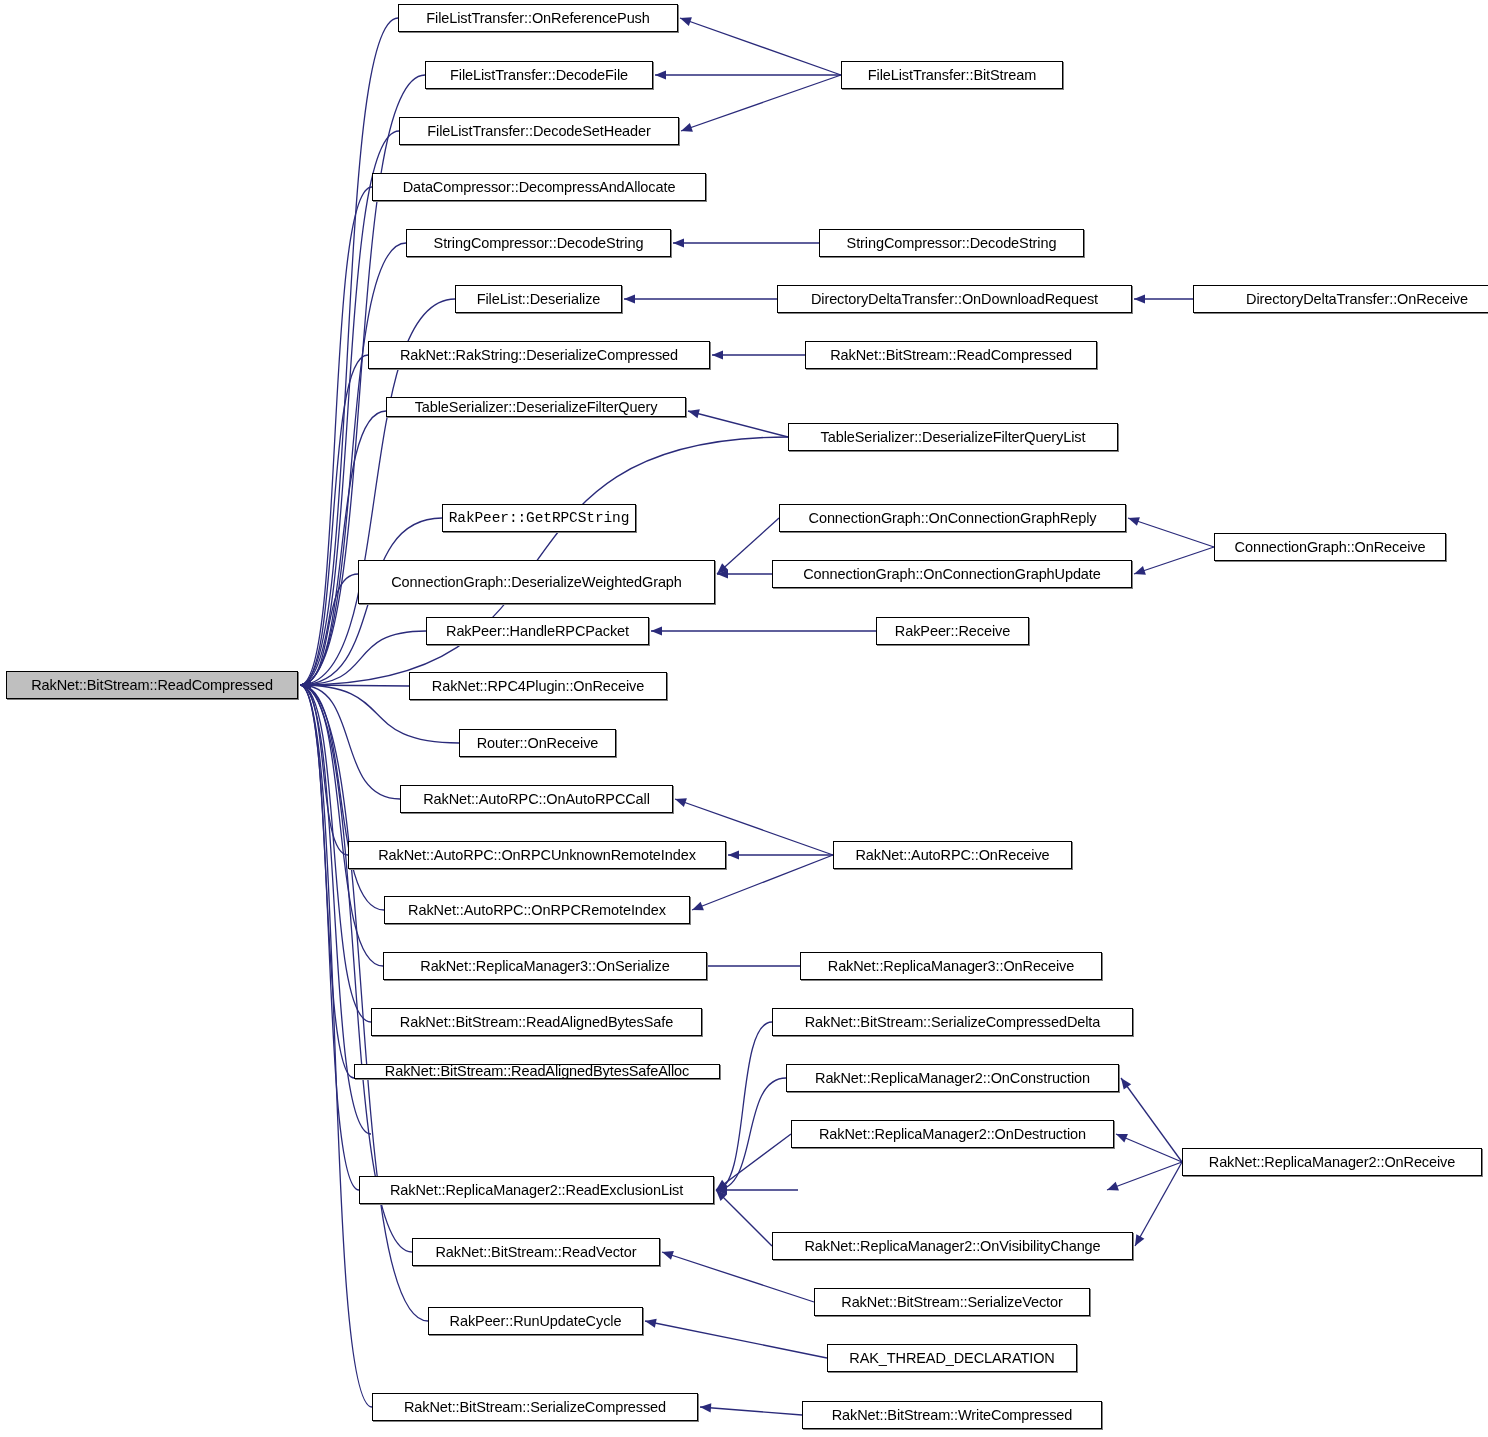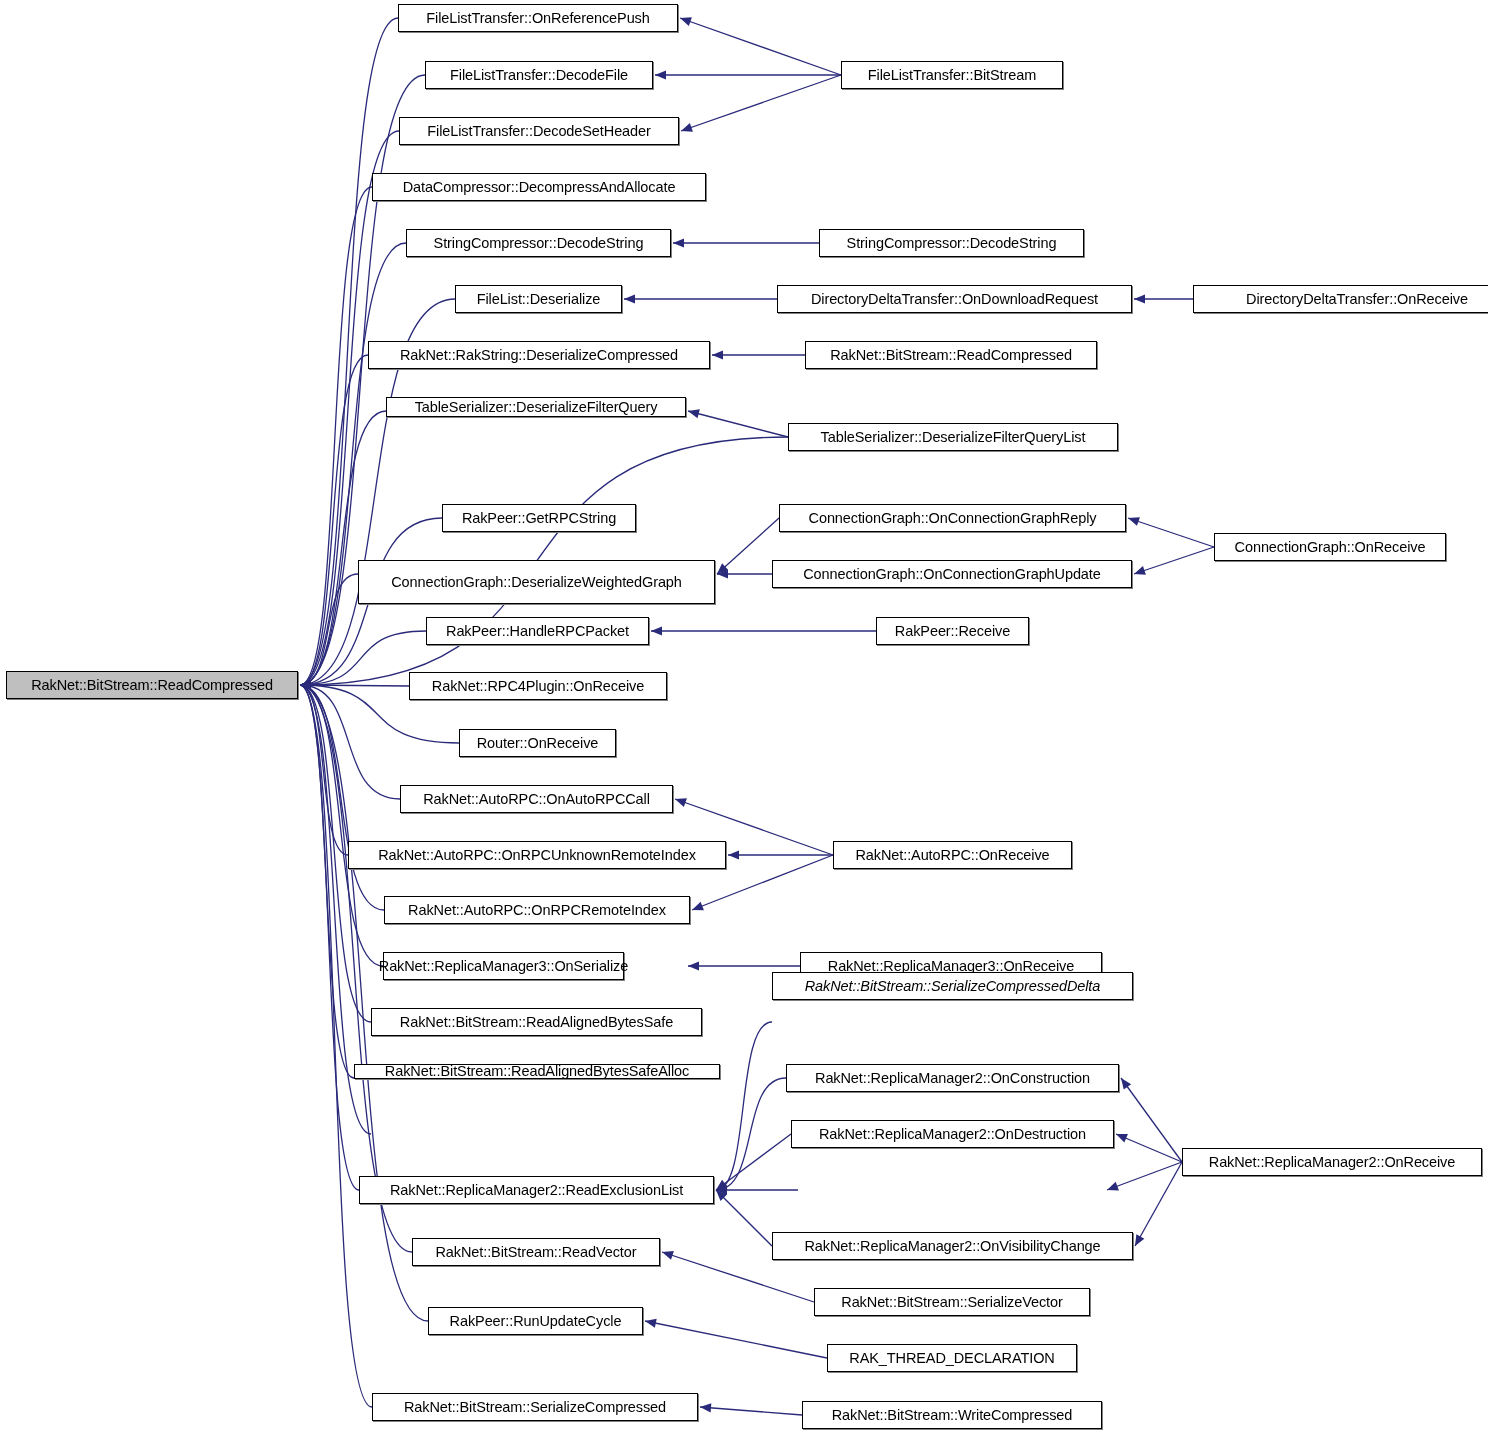--- a/index.html
+++ b/index.html
@@ -167,21 +167,21 @@
     </div>
     <div class="node" style="left: 455px; top: 285px; width: 167px; height: 28px;">
       <span>FileList::Deserialize</span>
     </div>
     <div class="node" style="left: 368px; top: 341px; width: 342px; height: 28px;">
       <span>RakNet::RakString::DeserializeCompressed</span>
     </div>
     <div class="node" style="left: 386px; top: 397px; width: 300px; height: 20px;">
       <span>TableSerializer::DeserializeFilterQuery</span>
     </div>
-    <div class="node" style="left: 442px; top: 504px; width: 194px; height: 28px;">
+    <div class="node" style="left: 442px; top: 504px; width: 194px; height: 28px; font-family: Liberation Mono, monospace;">
       <span>RakPeer::GetRPCString</span>
     </div>
     <div class="node" style="left: 358px; top: 560px; width: 357px; height: 44px;">
       <span>ConnectionGraph::DeserializeWeightedGraph</span>
     </div>
     <div class="node" style="left: 426px; top: 617px; width: 223px; height: 28px;">
       <span>RakPeer::HandleRPCPacket</span>
     </div>
     <div class="node" style="left: 409px; top: 672px; width: 258px; height: 28px;">
       <span>RakNet::RPC4Plugin::OnReceive</span>
@@ -191,21 +191,21 @@
     </div>
     <div class="node" style="left: 400px; top: 785px; width: 273px; height: 28px;">
       <span>RakNet::AutoRPC::OnAutoRPCCall</span>
     </div>
     <div class="node" style="left: 348px; top: 841px; width: 378px; height: 28px;">
       <span>RakNet::AutoRPC::OnRPCUnknownRemoteIndex</span>
     </div>
     <div class="node" style="left: 384px; top: 896px; width: 306px; height: 28px;">
       <span>RakNet::AutoRPC::OnRPCRemoteIndex</span>
     </div>
-    <div class="node" style="left: 383px; top: 952px; width: 241px; height: 28px;">
+    <div class="node" style="left: 383px; top: 952px; width: 324px; height: 28px;">
       <span>RakNet::ReplicaManager3::OnSerialize</span>
     </div>
     <div class="node" style="left: 371px; top: 1008px; width: 331px; height: 28px;">
       <span>RakNet::BitStream::ReadAlignedBytesSafe</span>
     </div>
     <div class="node" style="left: 354px; top: 1064px; width: 366px; height: 15px;">
       <span>RakNet::BitStream::ReadAlignedBytesSafeAlloc</span>
     </div>
     <div class="node" style="left: 359px; top: 1176px; width: 355px; height: 28px;">
       <span>RakNet::ReplicaManager2::ReadExclusionList</span>
@@ -248,21 +248,21 @@
     </div>
     <div class="node" style="left: 876px; top: 617px; width: 153px; height: 28px;">
       <span>RakPeer::Receive</span>
     </div>
     <div class="node" style="left: 833px; top: 841px; width: 239px; height: 28px;">
       <span>RakNet::AutoRPC::OnReceive</span>
     </div>
     <div class="node" style="left: 800px; top: 952px; width: 302px; height: 28px;">
       <span>RakNet::ReplicaManager3::OnReceive</span>
     </div>
-    <div class="node" style="left: 772px; top: 972px; width: 361px; height: 28px; font-style: italic;">
+    <div class="node" style="left: 772px; top: 1008px; width: 361px; height: 28px;">
       <span>RakNet::BitStream::SerializeCompressedDelta</span>
     </div>
     <div class="node" style="left: 786px; top: 1064px; width: 333px; height: 28px;">
       <span>RakNet::ReplicaManager2::OnConstruction</span>
     </div>
     <div class="node" style="left: 791px; top: 1120px; width: 323px; height: 28px;">
       <span>RakNet::ReplicaManager2::OnDestruction</span>
     </div>
     <div class="node" style="left: 772px; top: 1232px; width: 361px; height: 28px;">
       <span>RakNet::ReplicaManager2::OnVisibilityChange</span>

